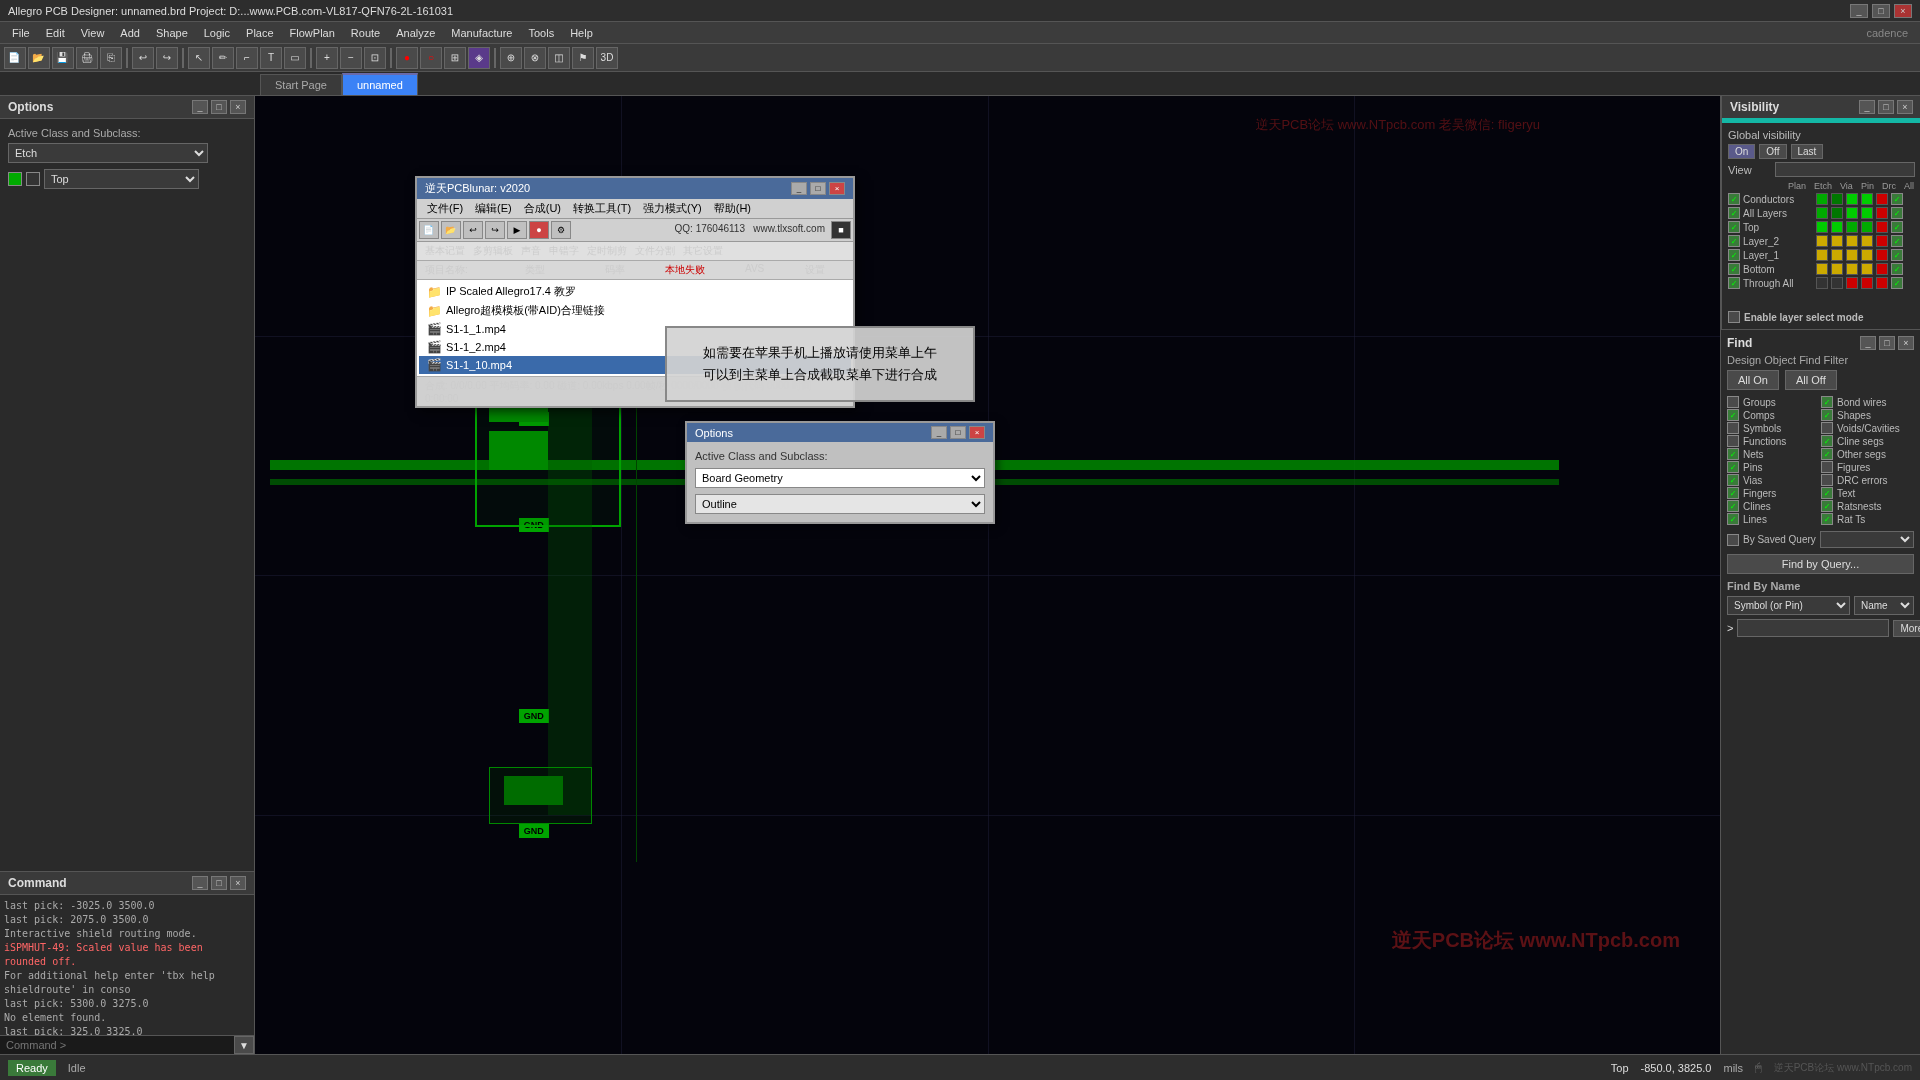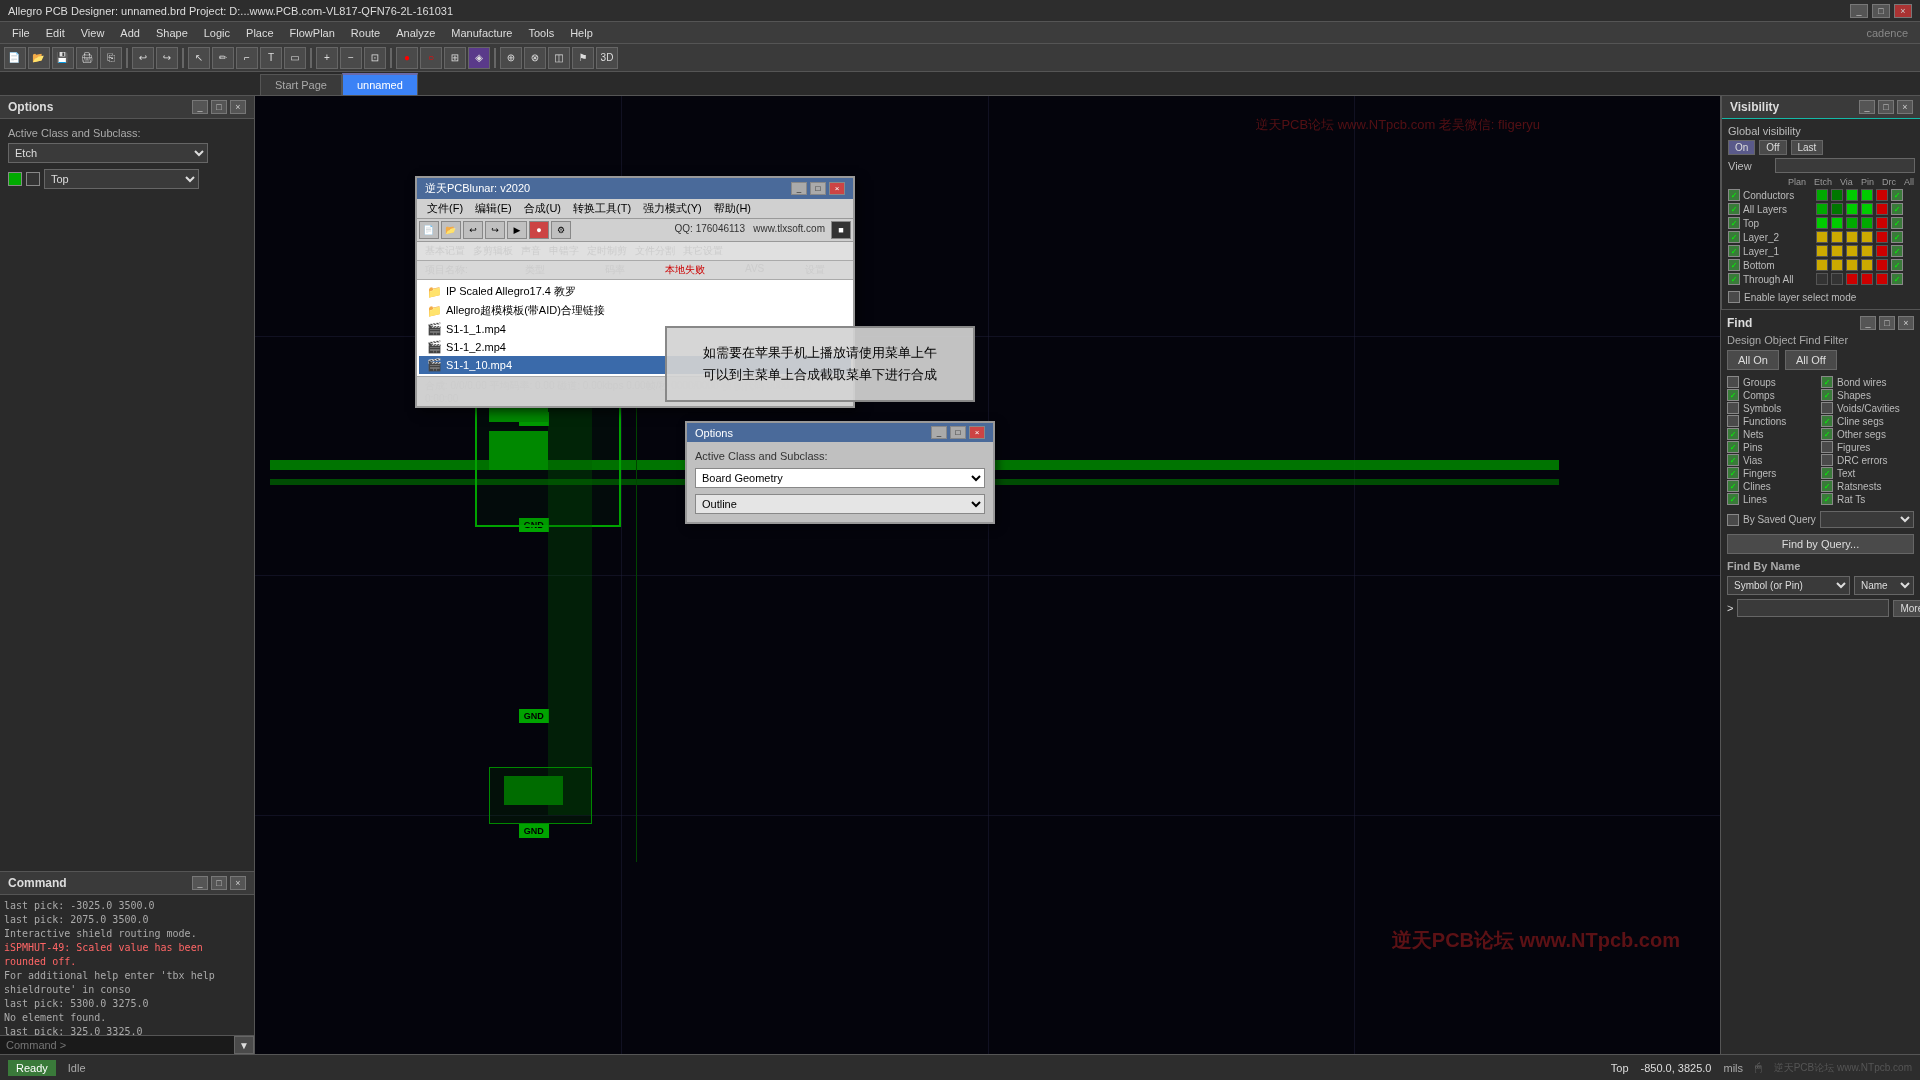--- a/index.html
+++ b/index.html
@@ -369,21 +369,21 @@
 
       <div id="watermark" style="position:absolute;bottom:100px;right:40px;font-size:20px;color:rgba(180,30,30,0.5);font-weight:bold;pointer-events:none;">逆天PCB论坛 www.NTpcb.com</div>
       <div id="watermark2" style="position:absolute;top:20px;right:180px;font-size:13px;color:rgba(180,30,30,0.45);pointer-events:none;">逆天PCB论坛 www.NTpcb.com 老吴微信: fligeryu</div>
 
     </div>
   </div>
 
   <div class="right-panel-wrapper" style="width:200px;display:flex;flex-direction:column;border-left:1px solid #555;background:#2a2a2a;overflow-y:auto;">
 
     <div id="right-panel">
-      <div id="visibility-header" style="background:#3a3a3a;padding:4px 8px;display:flex;align-items:center;justify-content:space-between;border-bottom:1px solid #14b8a6;">
+      <div id="visibility-header" style="background:#3a3a3a;padding:4px 8px;display:flex;align-items:center;justify-content:space-between;border-bottom:5px solid #14b8a6;">
         <span style="font-size:12px;font-weight:bold;color:#ddd;">Visibility</span>
         <div style="display:flex;gap:3px;">
           <button class="panel-btn">_</button>
           <button class="panel-btn">□</button>
           <button class="panel-btn">×</button>
         </div>
       </div>
       <div id="visibility-content" style="padding:6px;">
 
         <div class="vis-row">
@@ -478,21 +478,21 @@
           <div class="check-box checked">✓</div>
           <span class="layer-name">Through All</span>
           <div class="color-swatch" style="background:#333;"></div>
           <div class="color-swatch" style="background:#333;"></div>
           <div class="color-swatch" style="background:#cc0000;"></div>
           <div class="color-swatch" style="background:#cc0000;"></div>
           <div class="color-swatch" style="background:#cc0000;"></div>
           <div class="check-box checked">✓</div>
         </div>
 
-        <div class="enable-layer-row" style="margin-top:6px;">
+        <div class="enable-layer-row" style="margin-top:22px;font-weight:bold;">
           <div class="check-box"></div>
           <span>Enable layer select mode</span>
         </div>
       </div>
     </div>
 
     <div id="find-panel" style="background:#2a2a2a;border-top:1px solid #555;padding:6px;">
       <div id="find-header" style="font-size:12px;font-weight:bold;color:#ddd;margin-bottom:4px;display:flex;justify-content:space-between;align-items:center;">
         <span>Find</span>
         <div style="display:flex;gap:3px;">

